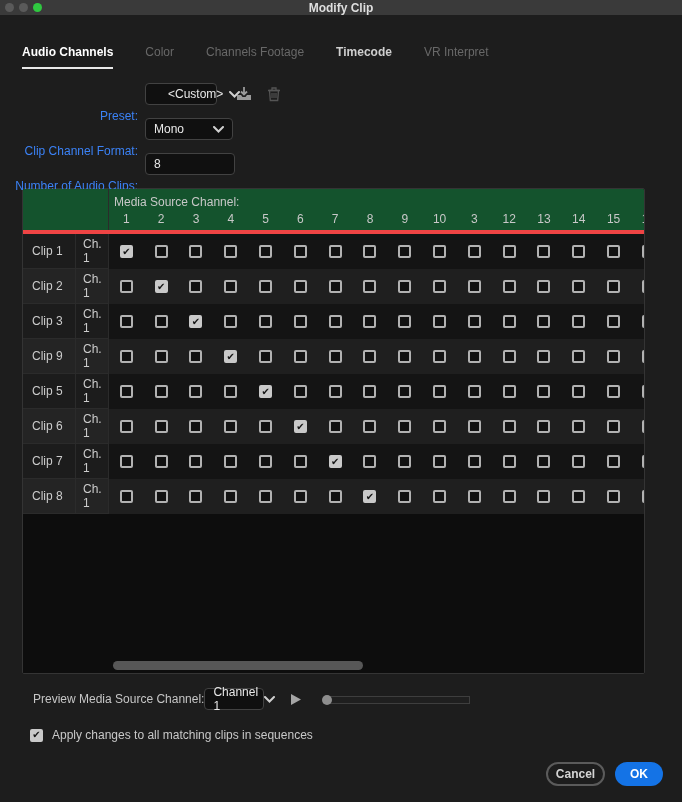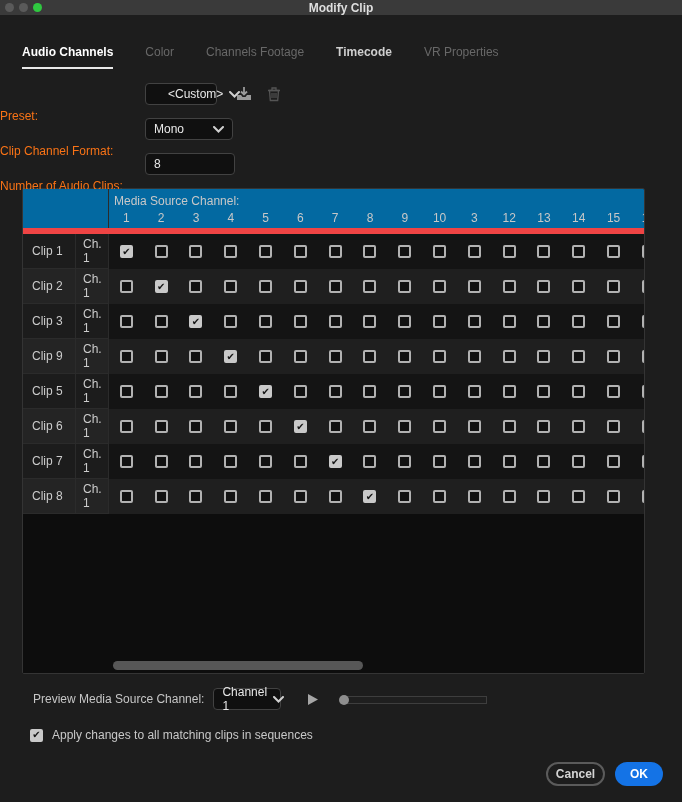--- a/index.html
+++ b/index.html
@@ -20,35 +20,35 @@
 
   
   .tabs { display:flex; column-gap:32px; margin:30px 0 0 22px; }
   .tab { padding-bottom:8px; cursor:default; color:#686868; }
   .tab.active { color:#ffffff; font-weight:bold; border-bottom:2px solid #e8e8e8; }
   .tab.enabled { color:#cfcfcf; font-weight:bold; }
 
   
   .form { margin-top:14px; }
   .frow { display:flex; align-items:center; margin-bottom:13px; height:22px; }
-  .flabel { width:145px; padding-right:7px; color:#f97316;margin-top:44px; }
+  .flabel { width:145px; text-align:right; padding-right:7px; color:#3b82f6;margin-top:44px; }
   .control { height:22px; background:#101010; border:1px solid #424242; border-radius:4px;
              color:#e8e8e8; display:flex; align-items:center; padding:0 8px; }
   .dropdown { justify-content:space-between; cursor:default; }
   .dd-preset { width:72px;padding-left:22px; }
   .dd-format { width:88px; }
   .num-input { width:90px; }
   .chev { width:11px; height:7px; flex:none; margin-left:6px; }
   .icon-btn { margin-left:18px; display:flex; align-items:center; }
   .icon-btn.trash { margin-left:14px; }
 
   
   .matrix { margin:0 0 0 22px; width:623px; height:486px; border:1px solid #343434;
             border-radius:2px; display:flex; flex-direction:column; overflow:hidden; background:#0d0d0d; }
-  .mheader { height:45px; background:#0369a1; display:flex; flex:none; border-bottom:6px solid #ef4444; }
+  .mheader { height:45px; background:#14532d; display:flex; flex:none; border-bottom:4px solid #ef4444; }
   .mheader-blank { width:86px; flex:none; border-right:1px solid #2b2b2b; }
   .mheader-right { flex:1; display:flex; flex-direction:column; overflow:hidden; }
   .msc-label { height:22px; display:flex; align-items:flex-end; padding-left:5px; color:#c8c8c8; }
   .ch-nums { height:23px; display:flex; }
   .ch-num { width:34.8px; flex:none; text-align:center; color:#c8c8c8; padding-top:3px; }
   .mrow { height:35px; flex:none; display:flex; }
   .mrow .lab { display:flex; align-items:center; padding-left:9px; border-right:1px solid #2b2b2b;
                border-bottom:1px solid #2b2b2b; color:#cccccc; }
   .mrow .lab.clip { width:53px; flex:none; }
   .mrow .lab.ch { width:33px; flex:none; padding-left:7px; }
@@ -61,21 +61,21 @@
   .cb { width:13px; height:13px; border:2px solid #b2b2b2; border-radius:2px; background:rgba(16,16,16,.85);
         display:flex; align-items:center; justify-content:center; cursor:default; }
   .cb.checked { background:#c9c9c9; border-color:#c9c9c9; }
   .cb.checked::after { content:"\2714"; color:#151515; font-size:10px; line-height:10px; font-weight:bold; }
   .mempty { flex:1; background:#0d0d0d; }
   .mscroll { height:15px; flex:none; background:#0d0d0d; position:relative; }
   .mthumb { position:absolute; left:90px; top:3px; width:250px; height:9px; border-radius:5px; background:#575757; }
 
   
   .preview-row { display:flex; align-items:center; margin:14px 0 0 33px; height:22px; }
-  .dd-channel { width:68px; margin-left:9px; }
+  .dd-channel { width:60px; }
   .play { margin-left:25px; width:13px; height:13px; }
   .slider { margin-left:20px; position:relative; width:148px; height:13px; display:flex; align-items:center; }
   .slider-track { position:absolute; left:3px; top:3px; width:145px; height:8px; background:#1f1f1f;
                   border:1px solid #3e3e3e; }
   .slider-knob { position:absolute; left:0; top:2px; width:10px; height:10px; border-radius:50%; background:#8e8e8e; }
 
   
   .apply-row { display:flex; align-items:center; margin:18px 0 0 30px; }
   .apply-row .txt { margin-left:9px; color:#c8c8c8; }
 
@@ -100,21 +100,21 @@
       <div class="dot green"></div>
     </div>
     <div class="win-title">Modify Clip</div>
   </div>
 
   <div class="tabs">
     <div class="tab active">Audio Channels</div>
     <div class="tab">Color</div>
     <div class="tab">Channels Footage</div>
     <div class="tab enabled">Timecode</div>
-    <div class="tab">VR Properties</div>
+    <div class="tab">VR Interpret</div>
   </div>
 
   <div class="form">
     <div class="frow">
       <div class="flabel">Preset:</div>
       <div class="control dropdown dd-preset">
         <span>&lt;Custom&gt;</span>
         <svg class="chev" viewBox="0 0 11 7">
             <path d="M1 1 L5.5 5.5 L10 1" stroke="#d0d0d0" stroke-width="2" fill="none" stroke-linecap="round"></path>
           </svg>

